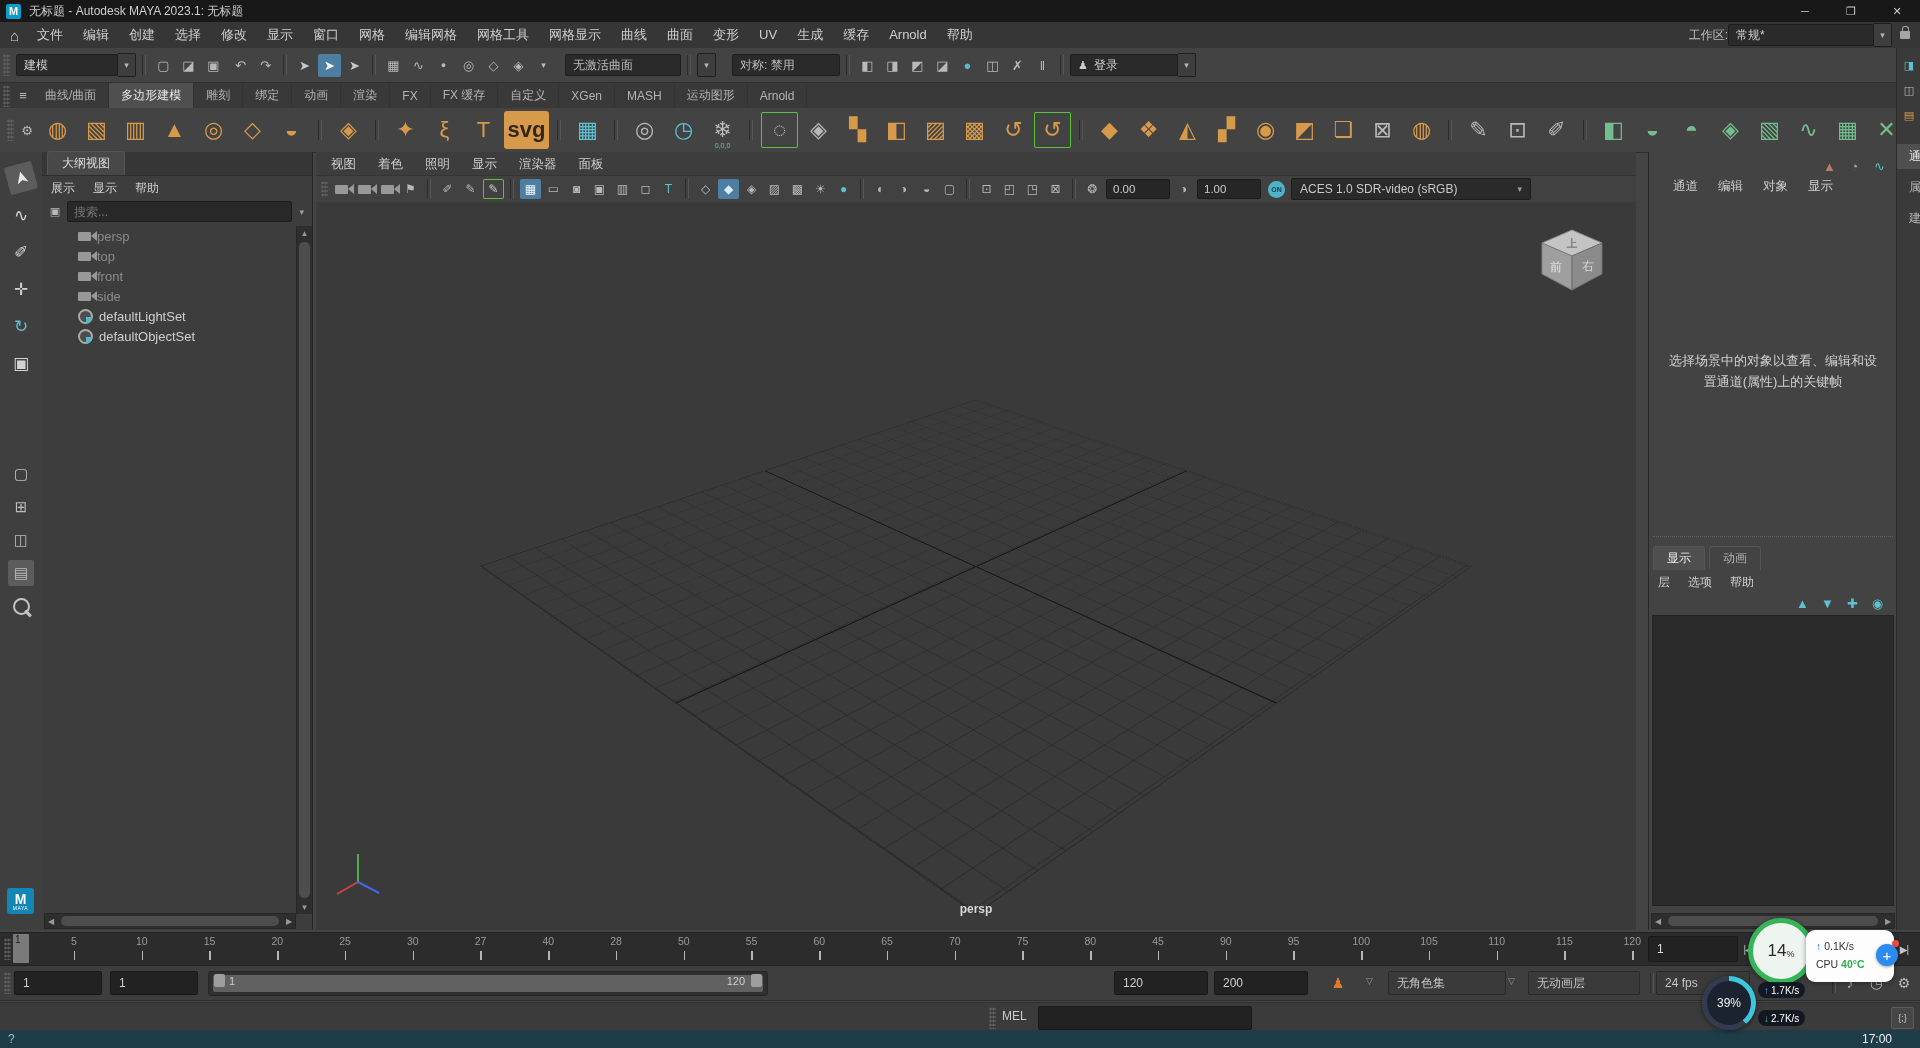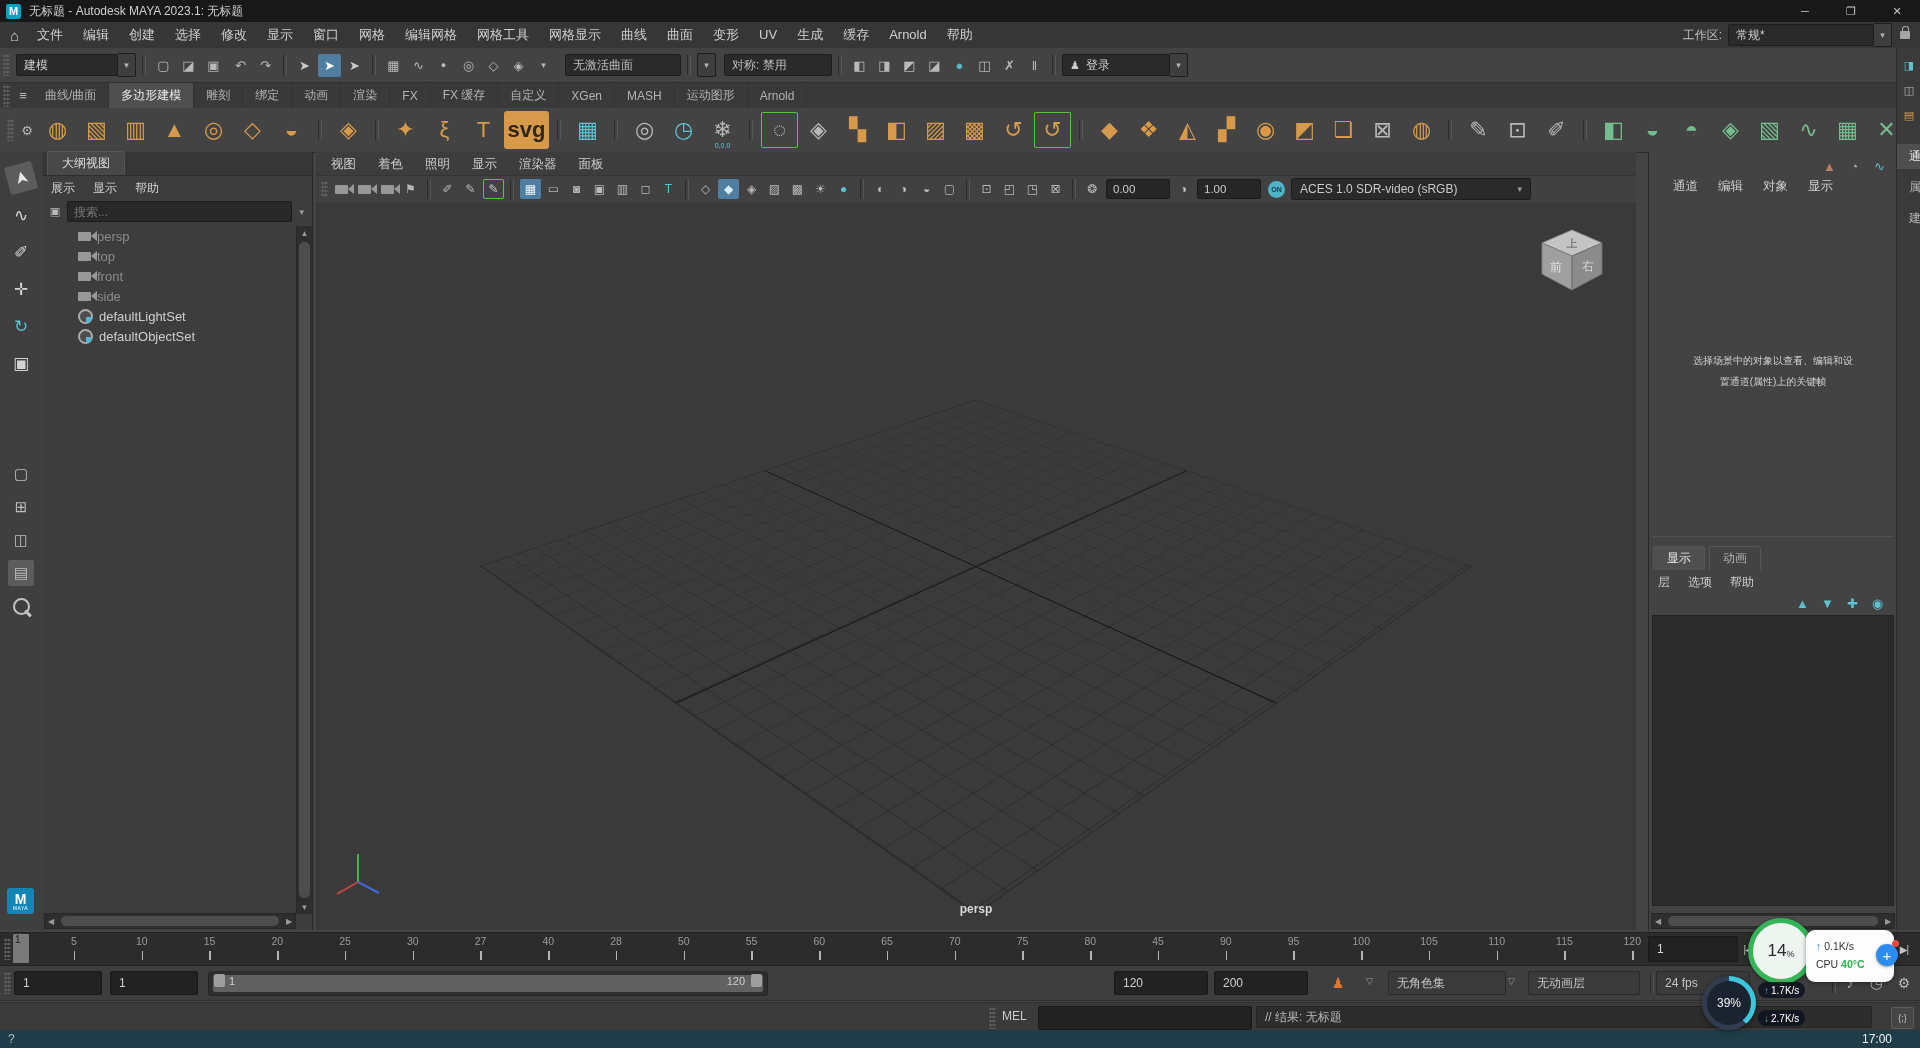--- a/index.html
+++ b/index.html
@@ -39,21 +39,21 @@
   
   #titlebar{left:0;top:0;width:1920px;height:22px;background:#181818;display:flex;align-items:center;color:#cfcfcf;font-size:12px}
   .appicon{width:15px;height:15px;background:#0e9dc9;color:#fff;font-size:11px;font-weight:bold;border-radius:2px;
            display:flex;align-items:center;justify-content:center;margin:0 8px 0 6px}
   .wbtns{margin-left:auto;display:flex;height:22px}
   .wbtn{width:46px;display:flex;align-items:center;justify-content:center;color:#c9c9c9;font-size:11px}
   #menubar{left:0;top:22px;width:1920px;height:26px;background:#363636;border-bottom:1px solid #2a2a2a;
            display:flex;align-items:center}
   .homei{color:#d5d5d5;font-size:15px;margin:0 8px 0 10px}
   #wsarea{margin-left:auto;display:flex;align-items:center;color:#bfbfbf;font-size:12px;padding-right:10px}
-  #wscombo{width:130px;margin-left:6px}
+  #wscombo{width:130px;}
   #statusline{left:0;top:48px;width:1896px;height:34px;background:#434343;border-bottom:1px solid #313131;
               display:flex;align-items:center}
   #shelftabs{left:0;top:83px;width:1896px;height:25px;background:#393939;display:flex;align-items:center;border-bottom:1px solid #303030}
   .tab{padding:4px 12px;font-size:12px;color:#b3b3b3;border-right:1px solid #323232;white-space:nowrap}
   .tab.on{background:#4f4f4f;color:#eaeaea}
   #shelficons{left:0;top:108px;width:1896px;height:44px;background:#434343;border-bottom:1px solid #2d2d2d;
               display:flex;align-items:center;padding-left:4px}
   #shelficons .ic{width:37px;height:36px;font-size:22px}
   #shelficons .gear{width:20px;height:20px;font-size:13px;margin-right:2px}
   
@@ -104,21 +104,21 @@
             repeating-linear-gradient(0deg,rgba(0,0,0,.20) 0 1px,transparent 1px 29px),
             repeating-linear-gradient(90deg,rgba(0,0,0,.20) 0 1px,transparent 1px 29px);
           outline:1px solid rgba(0,0,0,.25)}
   .axx{position:absolute;left:0;right:0;top:50%;height:2px;background:#1c1c1c}
   .axz{position:absolute;top:0;bottom:0;left:50%;width:2px;background:#1c1c1c}
   .persplabel{position:absolute;left:50%;bottom:14px;transform:translateX(-50%);color:#d8d8d8;font-size:12px;font-weight:bold}
   #channelbox{left:1648px;top:0;width:248px;height:778px;background:#434343;border-left:1px solid #272727;position:absolute}
   .cbicons{position:absolute;right:6px;top:3px}
   .cbmenu{position:absolute;left:14px;top:22px;display:flex}
   .cbmenu .mi{font-size:12.5px;padding:0 10px}
-  .hint{position:absolute;left:0;top:198px;width:100%;text-align:center;color:#d0d0d0;font-size:10px;line-height:21px}
+  .hint{position:absolute;left:0;top:198px;width:100%;text-align:center;color:#d0d0d0;font-size:13px;line-height:21px}
   .dotdiv{position:absolute;left:4px;right:4px;top:384px;border-top:1px dotted #5e5e5e}
   .letabs{position:absolute;left:4px;top:394px;display:flex;align-items:flex-end}
   .letabs .tab{border:1px solid #555;border-bottom:none;border-radius:3px 3px 0 0;margin-right:4px;padding:3px 13px}
   .lemenu{position:absolute;left:0px;top:418px;display:flex}
   .lemenu .mi{font-size:12px;padding:0 9px}
   .leicons{position:absolute;right:8px;top:440px}
   .lelist{position:absolute;left:3px;right:3px;top:463px;bottom:24px;background:#2b2b2b;border:1px solid #232323}
   #rail{left:1896px;top:48px;width:24px;height:882px;background:#3a3a3a;border-left:1px solid #2b2b2b;position:absolute}
   .railicons{display:flex;flex-direction:column;align-items:center;gap:7px;padding-top:8px}
   .railicons .ic{width:18px;height:18px;font-size:11px}
@@ -252,21 +252,21 @@
       <span class="ic">∿</span>
       <span class="ic" style="font-size: 9px;">●</span>
       <span class="ic">◎</span>
       <span class="ic">◇</span>
       <span class="ic">◈</span>
       <span class="ic" style="font-size: 9px;">▾</span>
     </div>
   <span class="tfield" style="width:100px;margin-left:10px">无激活曲面</span>
   <span class="sepv"></span>
   <span class="dd" style="border-left:1px solid #1e1e1e;border-radius:2px">▾</span>
-  <span class="tfield" style="width:92px;margin-left:8px">对称: 禁用</span>
+  <span class="tfield" style="width:92px;margin-left:16px">对称: 禁用</span>
   <span class="sepv"></span>
   <div class="irow">
       <span class="ic">◧</span>
       <span class="ic">◨</span>
       <span class="ic">◩</span>
       <span class="ic">◪</span>
       <span class="ic" style="color: rgb(86, 184, 206);">●</span>
       <span class="ic">◫</span>
       <span class="ic">✗</span>
       <span class="ic">‖</span>
@@ -717,21 +717,20 @@
   <span class="sepv" style="position:absolute;left:1826px;top:7px"></span>
   <span class="ricon" style="left:1838px">♪</span>
   <span class="ricon" style="left:1864px">◷</span>
   <span class="ricon" style="left:1892px">⚙</span>
 </div>
 
 <div id="cmdrow" class="abs">
   <span class="grip" style="position:absolute;left:986px;top:4px"></span>
   <span class="melbl">MEL</span>
   <input class="melin" style="">
-  <div class="melout">// 结果: 无标题</div>
   <span class="scripti">{;}</span>
 </div>
 
 <div id="helprow" class="abs">
   <span class="helpq">?</span>
   <span class="clockfrag">17:00</span>
 </div>
 
 <div id="widget">
   <div class="wc1">

